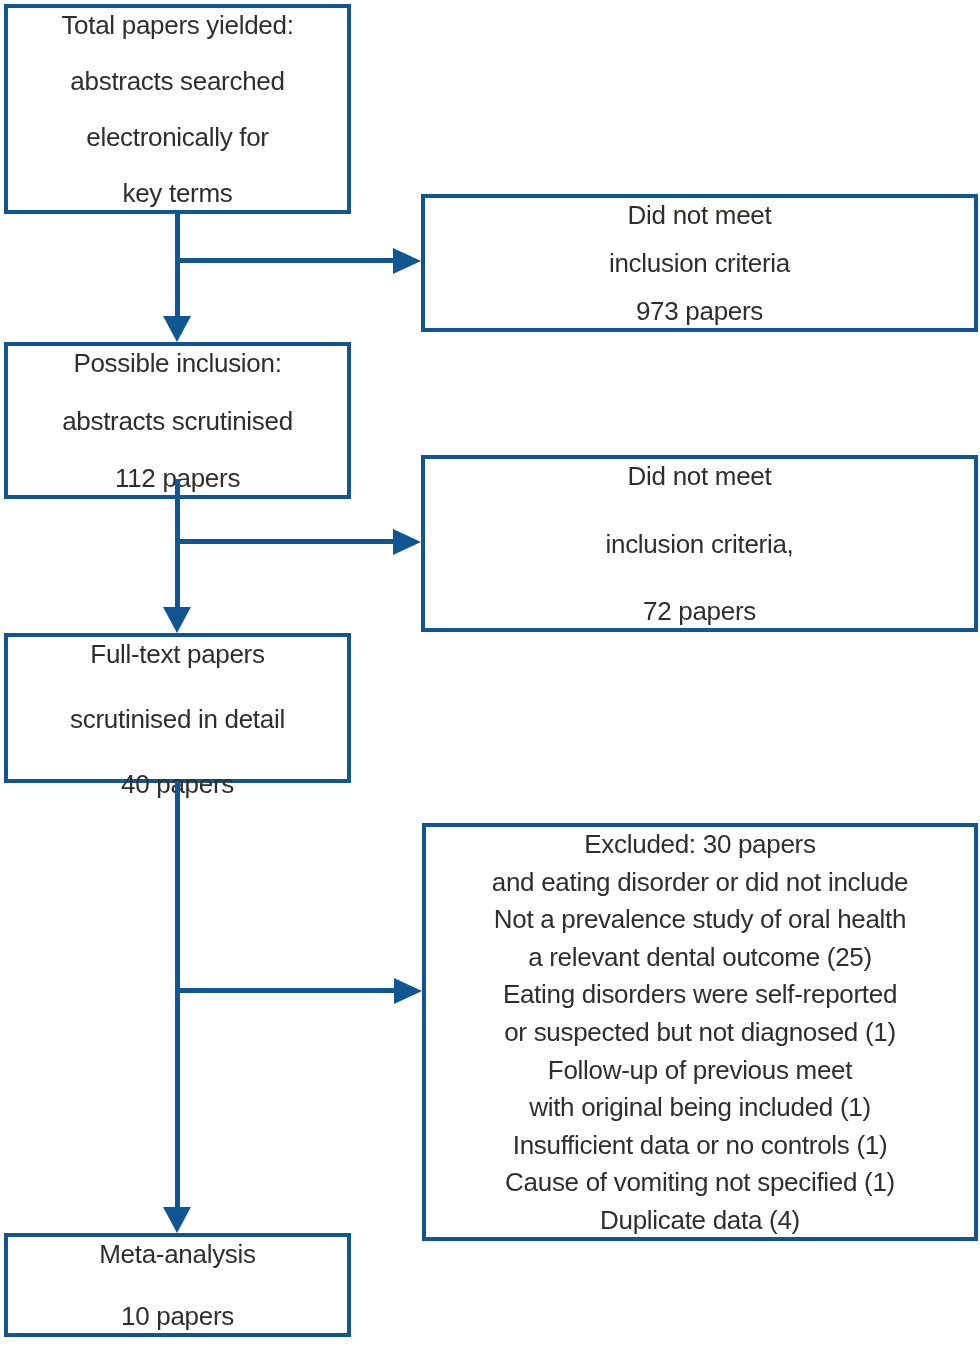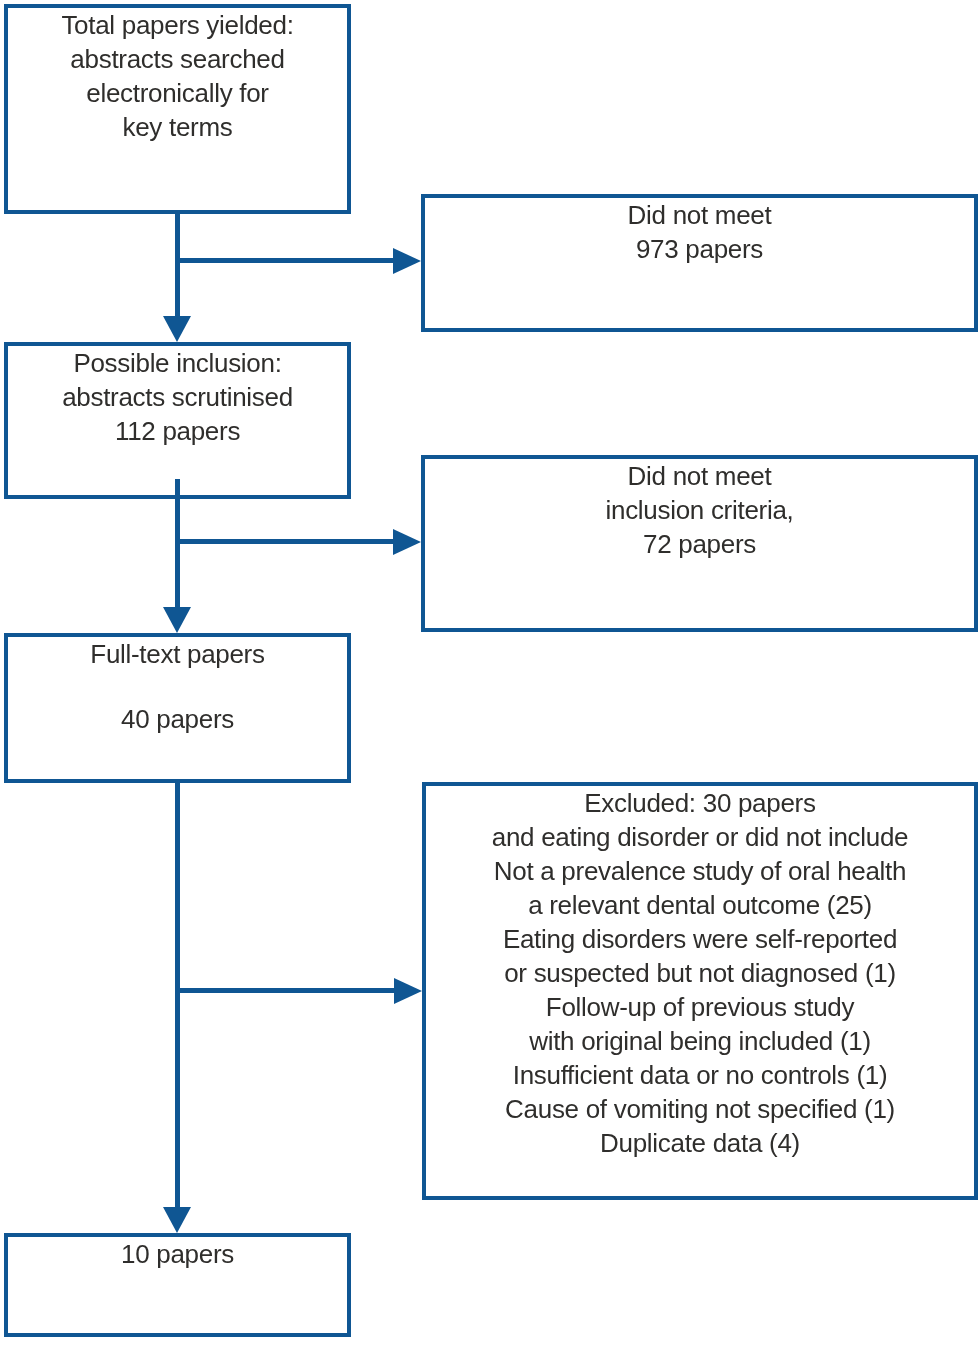--- a/index.html
+++ b/index.html
@@ -17,35 +17,35 @@
     overflow: hidden;
   }
   .fbox {
     position: absolute;
     box-sizing: border-box;
     border: 4px solid #0f5693;
     background: #ffffff;
     display: flex;
     flex-direction: column;
     align-items: center;
-    justify-content: flex-start;
+    justify-content: space-between;
     text-align: center;
     font-size: 26px;
     line-height: 34px;
     letter-spacing: -0.3px;
   }
   .fbox .line { width: 100%; }
 
   
   #box-total      { left: 4px;   top: 4px;    width: 347px; height: 210px; }
   #box-excl1      { left: 421px; top: 194px;  width: 557px; height: 138px; }
   #box-possible   { left: 4px;   top: 342px;  width: 347px; height: 157px; }
   #box-excl2      { left: 421px; top: 455px;  width: 557px; height: 177px; }
   #box-fulltext   { left: 4px;   top: 633px;  width: 347px; height: 150px; gap: 31px; }
-  #box-excl3      { left: 422px; top: 782px;  width: 556px; height: 418px; }
+  #box-excl3      { left: 422px; top: 823px;  width: 556px; height: 418px; }
   #box-meta       { left: 4px;   top: 1233px; width: 347px; height: 104px; }
 
   
   .vline {
     position: absolute;
     width: 5px;
     background: #0f5693;
   }
   .hline {
     position: absolute;
@@ -92,55 +92,58 @@
 
   <div class="fbox" id="box-total">
     <div class="line">Total papers yielded:</div>
     <div class="line">abstracts searched</div>
     <div class="line">electronically for</div>
     <div class="line">key terms</div>
   </div>
 
   <div class="fbox" id="box-excl1">
     <div class="line">Did not meet</div>
+    <div class="line">inclusion criteria</div>
     <div class="line">973 papers</div>
   </div>
 
   <div class="fbox" id="box-possible">
     <div class="line">Possible inclusion:</div>
     <div class="line">abstracts scrutinised</div>
     <div class="line">112 papers</div>
   </div>
 
   <div class="fbox" id="box-excl2">
     <div class="line">Did not meet</div>
     <div class="line">inclusion criteria,</div>
     <div class="line">72 papers</div>
   </div>
 
   <div class="fbox" id="box-fulltext">
     <div class="line">Full-text papers</div>
+    <div class="line">scrutinised in detail</div>
     <div class="line">40 papers</div>
   </div>
 
   <div class="fbox" id="box-excl3">
     <div class="line">Excluded: 30 papers</div>
     <div class="line">and eating disorder or did not include</div>
     <div class="line">Not a prevalence study of oral health</div>
     <div class="line">a relevant dental outcome (25)</div>
     <div class="line">Eating disorders were self-reported</div>
     <div class="line">or suspected but not diagnosed (1)</div>
-    <div class="line">Follow-up of previous study</div>
+    <div class="line">Follow-up of previous meet</div>
     <div class="line">with original being included (1)</div>
     <div class="line">Insufficient data or no controls (1)</div>
     <div class="line">Cause of vomiting not specified (1)</div>
     <div class="line">Duplicate data (4)</div>
   </div>
 
   <div class="fbox" id="box-meta">
+    <div class="line">Meta-analysis</div>
     <div class="line">10 papers</div>
   </div>
 
   <div class="vline" id="v1-line"></div>
   <div class="head-down" id="v1-head"></div>
 
   <div class="hline" id="h1-line"></div>
   <div class="head-right" id="h1-head"></div>
 
   <div class="vline" id="v2-line"></div>

